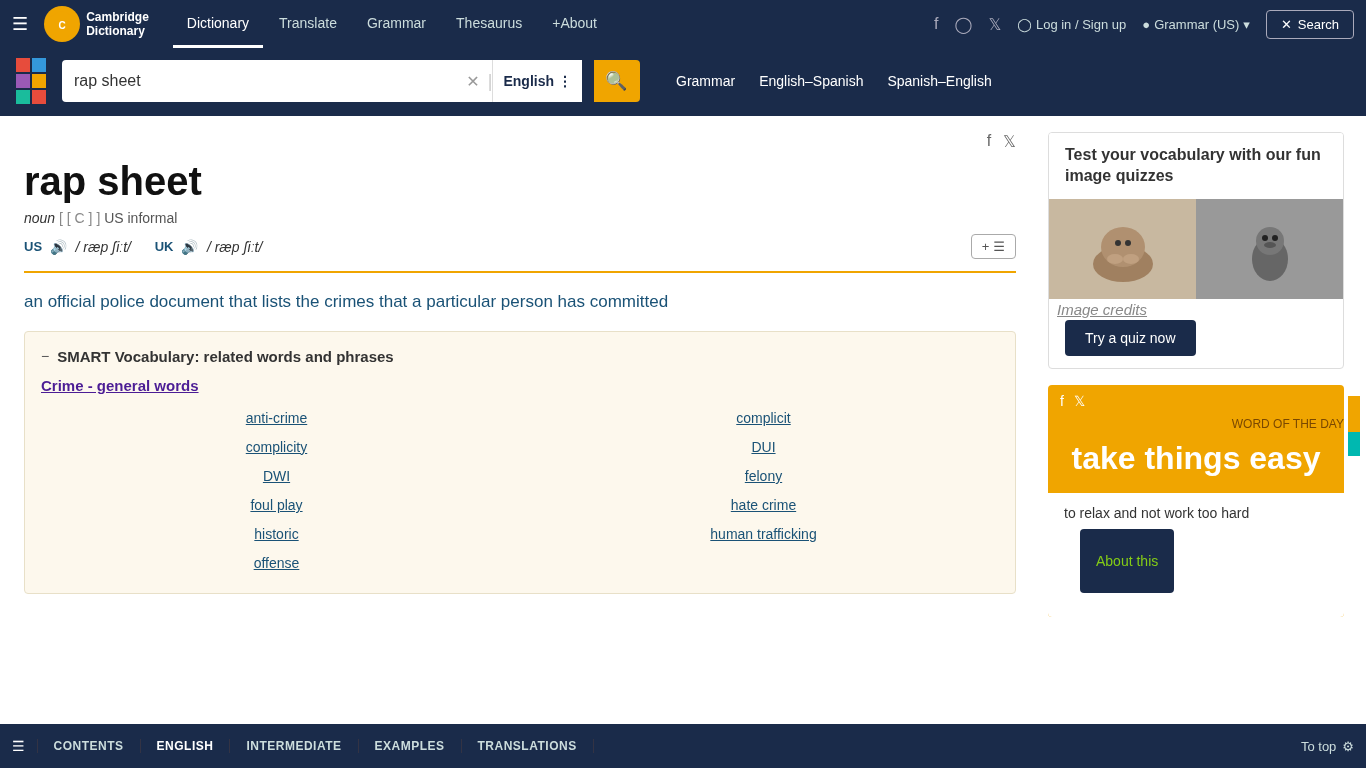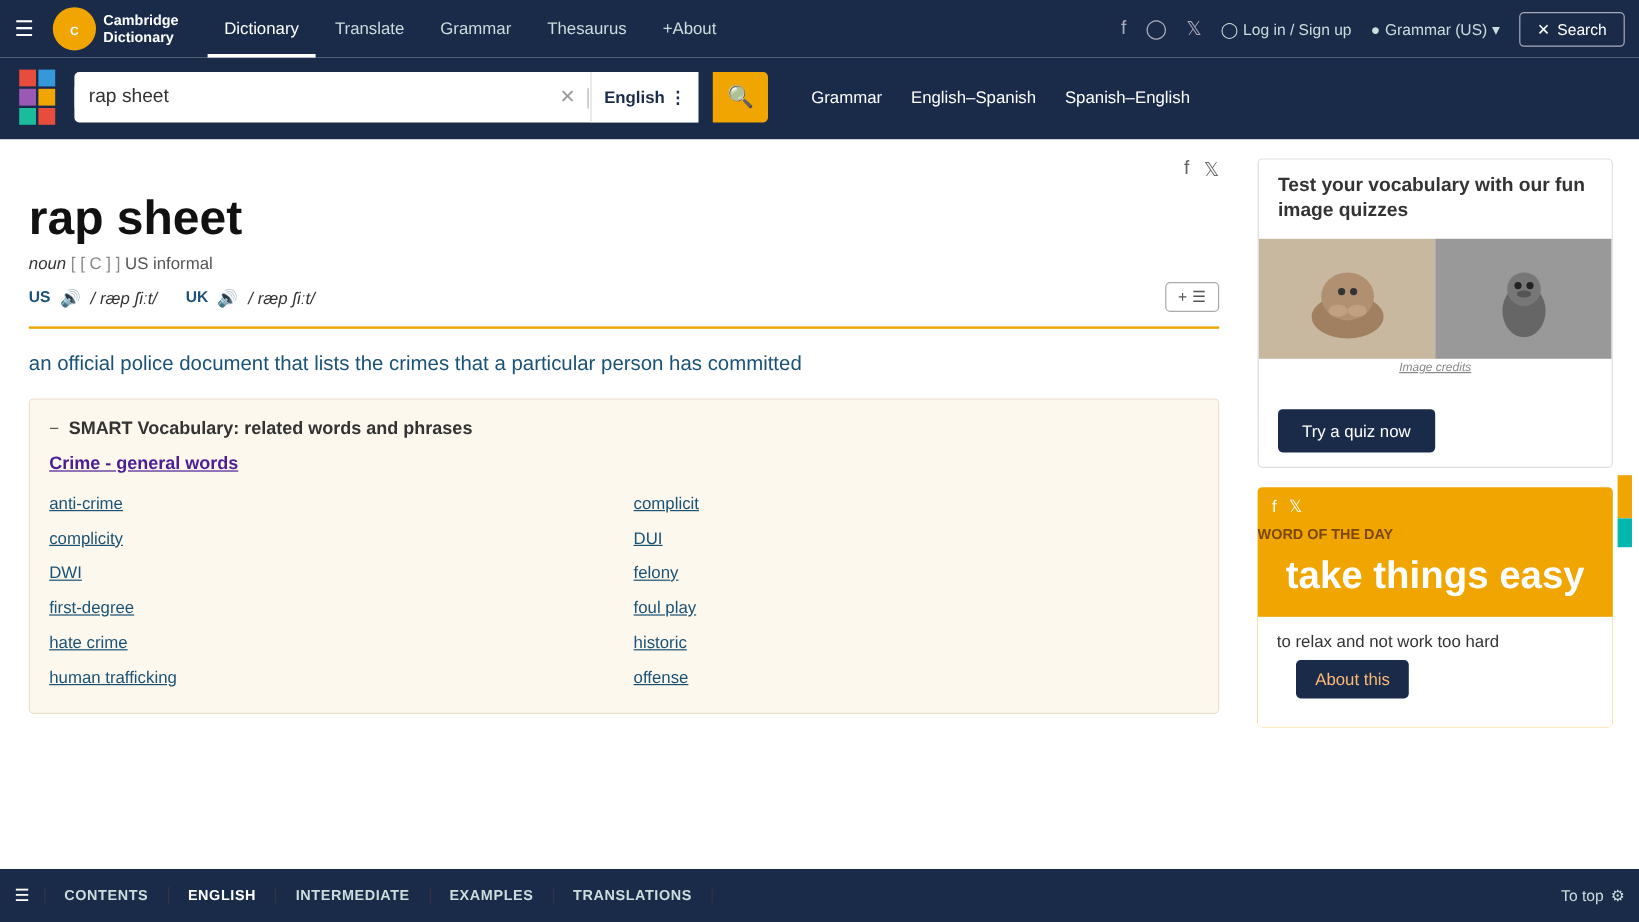--- a/index.html
+++ b/index.html
@@ -156,65 +156,65 @@
       border: 1px solid #e8e0c8;
       border-radius: 4px;
       padding: 16px;
     }
     .smart-vocab-header {
       display: flex; align-items: center; gap: 8px; margin-bottom: 12px;
     }
     .collapse-btn { color: #555; cursor: pointer; font-size: 14px; background: none; border: none; }
     .smart-vocab-title { font-size: 15px; font-weight: bold; color: #333; }
     .category-link { color: #4c1d95; text-decoration: underline; font-size: 15px; font-weight: bold; display: block; margin-bottom: 12px; cursor: pointer; }
-    .vocab-grid { display: grid; grid-template-columns: 1fr 1fr; gap: 4px 16px; }
+    .vocab-grid { display: grid; grid-template-columns: 1fr 1fr; gap: 4px 16px; text-align: center; }
     .vocab-word { color: #1a5276; text-decoration: underline; font-size: 14px; cursor: pointer; line-height: 1.8; }
 
     
     .quiz-card {
       border: 1px solid #ddd;
       border-radius: 4px;
       overflow: hidden;
       margin-bottom: 16px;
     }
     .quiz-header { padding: 12px 16px; background: #fff; }
     .quiz-title { font-size: 16px; font-weight: bold; color: #333; line-height: 1.3; }
     .quiz-images { display: flex; }
     .quiz-image-placeholder {
       width: 50%; height: 100px;
       display: flex; align-items: center; justify-content: center;
       font-size: 32px;
     }
     .quiz-image-left { background: #c8b8a0; }
     .quiz-image-right { background: #888; }
-    .image-credits { font-size: 10px; color: #888; text-align: center; padding: 2px 8px; font-style: italic; text-decoration: underline; cursor: pointer; }
+    .image-credits { font-size: 15px; color: #888; text-align: left; padding: 2px 8px; font-style: italic; text-decoration: underline; cursor: pointer; }
     .quiz-btn {
       background: #1a2b4a; color: #fff; border: none;
       padding: 10px 20px; border-radius: 4px; cursor: pointer;
-      font-size: 14px; margin: 27px 16px 12px 16px;
+      font-size: 14px; margin: 0 16px 12px 16px;
     }
     .color-strip { display: flex; flex-direction: column; position: absolute; right: 0; top: 280px; }
     .strip-orange { width: 12px; height: 36px; background: #f0a500; }
     .strip-teal { width: 12px; height: 24px; background: #00b8b0; }
 
     
     .wotd-card {
       background: #f0a500;
       border-radius: 4px;
       overflow: hidden;
       margin-bottom: 16px;
     }
     .wotd-social { padding: 8px 12px; display: flex; gap: 10px; }
     .wotd-social-icon { color: #fff; font-size: 14px; cursor: pointer; }
-    .wotd-label { font-size: 12px; color: #7a4800; text-align: left; text-transform: uppercase; font-weight: bold; padding-bottom: 4px; }
+    .wotd-label { font-size: 12px; color: #7a4800; text-align: right; text-transform: uppercase; font-weight: normal; padding-bottom: 4px; }
     .wotd-word { font-size: 32px; color: #fff; font-weight: bold; text-align: center; padding: 4px 16px 16px 16px; line-height: 1.2; }
     .wotd-definition { background: #fff; padding: 12px 16px; font-size: 14px; color: #333; }
     .about-btn {
-      background: #1a2b4a; color: #fdba74; border: none;
-      padding: 8px 16px; border-radius: 4px; cursor: pointer;
+      background: #1a2b4a; color: #84cc16; border: none;
+      padding: 24px 16px; border-radius: 4px; cursor: pointer;
       font-size: 14px; margin: 8px 16px 12px 16px; display: inline-block;
     }
 
     
     .bottom-nav {
       background: #1a2b4a;
       position: fixed; bottom: 0; left: 0; right: 0;
       height: 44px;
       display: flex; align-items: center; gap: 0;
       padding: 0 12px;
@@ -361,21 +361,20 @@
         <span class="smart-vocab-title">SMART Vocabulary: related words and phrases</span>
       </div>
       <a class="category-link">Crime - general words</a>
       <div class="vocab-grid">
         <a class="vocab-word">anti-crime</a>
         <a class="vocab-word">complicit</a>
         <a class="vocab-word">complicity</a>
         <a class="vocab-word">DUI</a>
         <a class="vocab-word">DWI</a>
         <a class="vocab-word">felony</a>
-        <a class="vocab-word">first-degree</a>
         <a class="vocab-word">foul play</a>
         <a class="vocab-word">hate crime</a>
         <a class="vocab-word">historic</a>
         <a class="vocab-word">human trafficking</a>
         <a class="vocab-word">offense</a>
       </div>
     </div>
 
   </div>
 

